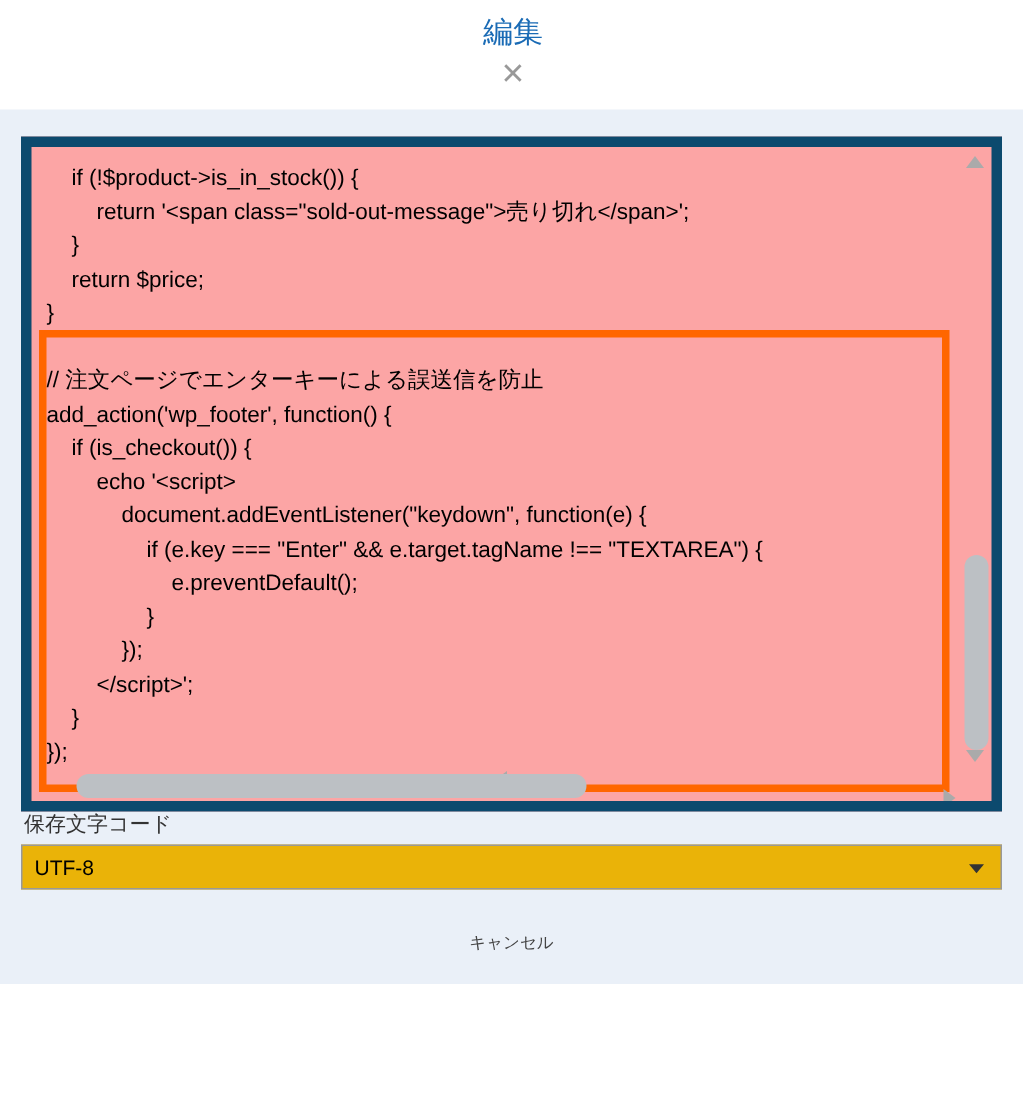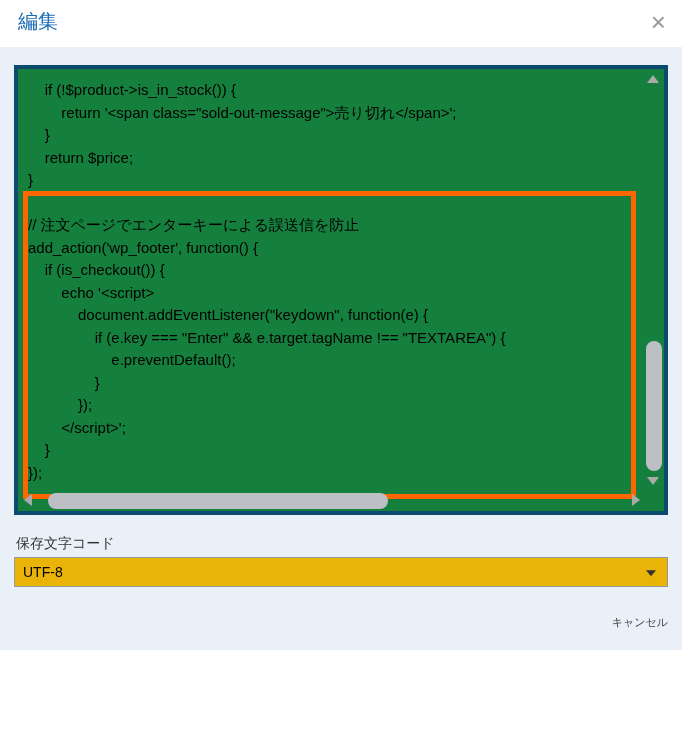--- a/index.html
+++ b/index.html
@@ -1,18 +1,19 @@
 <!DOCTYPE html>
 <html><head>
   <meta charset="utf-8">
   <style>
     * {
       box-sizing: border-box;
       margin: 0;
       padding: 0;
+      flex-direction: column;
     }
     body {
       font-family: "Hiragino Kaku Gothic ProN", "メイリオ", Meiryo, sans-serif;
       background: #fff;
       width: 682px;
       height: 735px;
     }
     .modal-header {
       display: flex;
       justify-content: space-between;
@@ -36,22 +37,22 @@
       background: #eaf0f8;
       padding: 18px 14px 20px 14px;
     }
     .file-description {
       font-size: 15px;
       color: #333;
       margin-bottom: 8px;
       margin-left: 8px;
     }
     .code-editor {
-      background: #15803d;
-      border: 4px solid #0c4a6e;
+      background: #fca5a5;
+      border: 7px solid #0c4a6e;
       width: 100%;
       height: 450px;
       position: relative;
       overflow: hidden;
     }
     .code-content {
       font-family: Arial, "Helvetica Neue", sans-serif;
       font-size: 15px;
       line-height: 1.5;
       padding: 10px 12px 10px 10px;
@@ -130,21 +131,20 @@
     .hscroll-thumb {
       position: absolute;
       left: 28px;
       bottom: 0;
       height: 16px;
       width: 340px;
       background: #bcc0c4;
       border-radius: 8px;
     }
     .encoding-section {
-      margin-top: 20px;
     }
     .encoding-label {
       font-size: 14px;
       color: #333;
       margin-bottom: 4px;
       display: block;
       margin-left: 2px;
     }
     .encoding-select {
       width: 100%;

